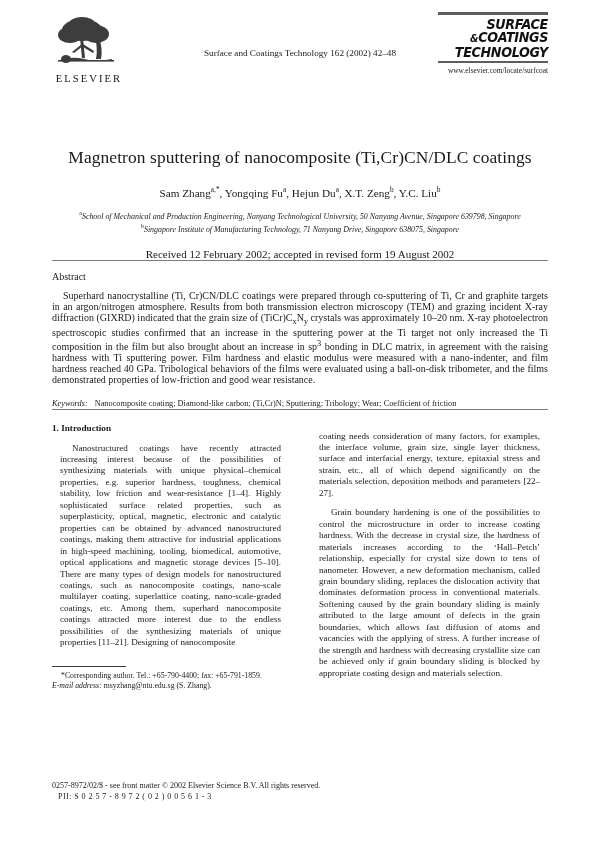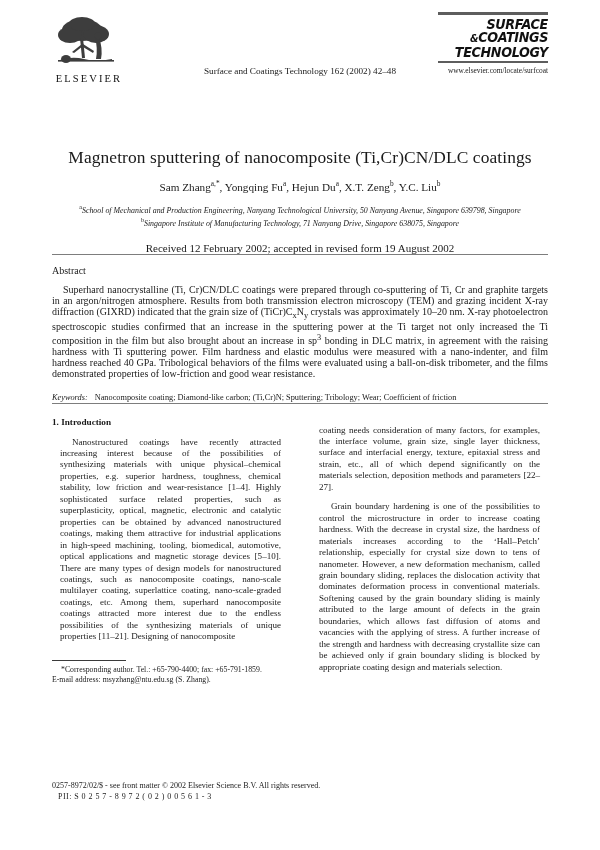--- a/index.html
+++ b/index.html
@@ -49,21 +49,21 @@
     letter-spacing: 2.1px;
     color: #111;
     margin-top: 1px;
     text-align: center;
     padding-left: 2px;
   }
   .journal-ref {
     position: absolute;
     left: 0;
     right: 0;
-    top: 66px;
+    top: 48px;
     text-align: center;
     font-size: 9.2px;
     color: #1a1a1a;
   }
   .brand {
     position: absolute;
     right: 0;
     top: 12px;
     width: 124px;
     text-align: right;
@@ -113,21 +113,21 @@
   }
   .paper-title {
     font-size: 17.4px;
     font-weight: normal;
     margin: 0;
     line-height: 22px;
     letter-spacing: 0.1px;
   }
   .authors {
     font-size: 11.2px;
-    margin-top: 9px;
+    margin-top: 15px;
     line-height: 14px;
   }
   .authors sup { font-size: 7.3px; }
   .affiliations {
     font-style: italic;
     font-size: 7.9px;
     line-height: 11px;
     margin-top: 8px;
   }
   .affiliations sup { font-size: 6px; font-style: normal; }
@@ -209,21 +209,21 @@
     position: absolute;
     left: 0;
     bottom: -16px;
     width: 237px;
   }
   .footnote-text {
     font-size: 7.8px;
     line-height: 9.6px;
     text-indent: 9px;
   }
-  .footnote-text .it { }
+  .footnote-text .it { font-style: italic; }
 
   
   .page-footer {
     position: absolute;
     left: 52px;
     bottom: 48px;
     font-size: 8px;
     line-height: 10.4px;
   }
   .pii {

